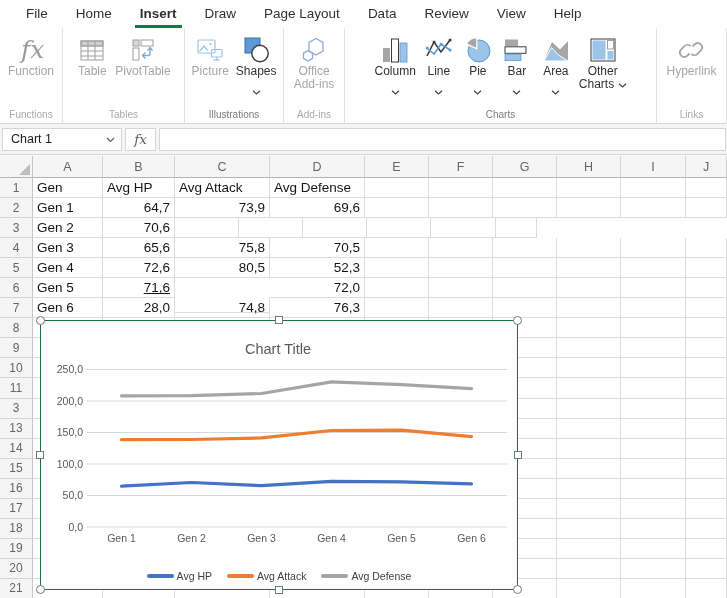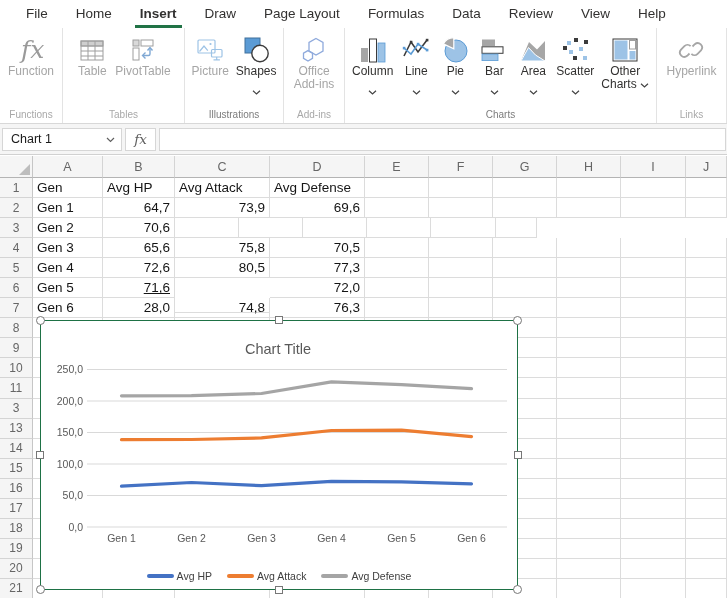--- a/index.html
+++ b/index.html
@@ -71,21 +71,20 @@
 </style>
 </head>
 <body>
 
 <div class="tabs-bar" id="tabs-bar">
     <div class="tab">File</div>
     <div class="tab">Home</div>
     <div class="tab active">Insert<div class="tab-underline" style="background: rgb(33, 115, 70);"></div></div>
     <div class="tab">Draw</div>
     <div class="tab">Page Layout</div>
-    <div class="tab">Formulas</div>
     <div class="tab">Data</div>
     <div class="tab">Review</div>
     <div class="tab">View</div>
     <div class="tab">Help</div>
   </div>
 <div class="ribbon" id="ribbon">
     <div class="ribbon-group" style="width: 63px;">
       <div class="rbtn disabled">
         <div class="icon"><svg width="30" height="30" viewBox="0 0 30 30">
             <text x="5" y="23" font-size="25" font-style="italic" font-family="DejaVu Serif,serif" fill="#9a9a9a">fx</text>
@@ -207,40 +206,20 @@
         <div class="chev"><svg width="9" height="5" viewBox="0 0 9 5">
             <path d="M1 0.8l3.5 3.2L8 0.8" stroke="#444" stroke-width="1.2" fill="none"></path>
           </svg></div>
       </div>
       <div class="rbtn">
         <div class="icon"><svg width="30" height="30" viewBox="0 0 30 30">
             <path d="M3 26L11 7l8 7.5L27 6v20Z" fill="#a6a6a6"></path>
             <path d="M3 26l7.5-13.5 7 7.5 9.5 6Z" fill="#9dc3e6" stroke="#fff" stroke-width="1"></path>
           </svg></div>
         <div class="lbl">Area</div>
-        <div class="chev"><svg width="9" height="5" viewBox="0 0 9 5">
-            <path d="M1 0.8l3.5 3.2L8 0.8" stroke="#444" stroke-width="1.2" fill="none"></path>
-          </svg></div>
-      </div>
-      <div class="rbtn">
-        <div class="icon"><svg width="30" height="30" viewBox="0 0 30 30">
-            <g fill="#3b3b3b">
-              <rect x="14" y="3" width="4" height="4"></rect>
-              <rect x="24" y="5" width="4" height="4"></rect>
-              <rect x="3" y="11" width="4" height="4"></rect>
-              <rect x="13" y="21" width="4" height="4"></rect>
-            </g>
-            <g fill="#9dc3e6">
-              <rect x="7" y="6" width="4" height="4"></rect>
-              <rect x="19" y="12" width="4" height="4"></rect>
-              <rect x="9" y="15" width="4" height="4"></rect>
-              <rect x="23" y="21" width="4" height="4"></rect>
-            </g>
-          </svg></div>
-        <div class="lbl">Scatter</div>
         <div class="chev"><svg width="9" height="5" viewBox="0 0 9 5">
             <path d="M1 0.8l3.5 3.2L8 0.8" stroke="#444" stroke-width="1.2" fill="none"></path>
           </svg></div>
       </div>
       <div class="rbtn">
         <div class="icon"><svg width="30" height="30" viewBox="0 0 30 30">
             <rect x="3" y="4" width="24" height="22" fill="#fff" stroke="#3b3b3b"></rect>
             <rect x="4.5" y="5.5" width="13" height="19" fill="#9dc3e6"></rect>
             <rect x="19.5" y="5.5" width="6" height="8.5" fill="#fff" stroke="#9e9e9e"></rect>
             <rect x="19.5" y="16" width="6" height="8.5" fill="#9dc3e6"></rect>
@@ -345,21 +324,21 @@
       <div class="cell" style="width: 64px;"></div>
       <div class="cell" style="width: 64px;"></div>
       <div class="cell" style="width: 65px;"></div>
       <div class="cell" style="width: 41px;"></div>
     </div>
     <div class="grid-row" style="height: 20.05px;">
       <div class="row-num">5</div>
       <div class="cell" style="width: 70px;">Gen 4</div>
       <div class="cell num" style="width: 72px;">72,6</div>
       <div class="cell num" style="width: 95px;">80,5</div>
-      <div class="cell num" style="width: 95px;">77,3</div>
+      <div class="cell num" style="width: 95px;">52,3</div>
       <div class="cell" style="width: 64px;"></div>
       <div class="cell" style="width: 64px;"></div>
       <div class="cell" style="width: 64px;"></div>
       <div class="cell" style="width: 64px;"></div>
       <div class="cell" style="width: 65px;"></div>
       <div class="cell" style="width: 41px;"></div>
     </div>
     <div class="grid-row" style="height: 20.05px;">
       <div class="row-num">6</div>
       <div class="cell" style="width: 70px;">Gen 5</div>

